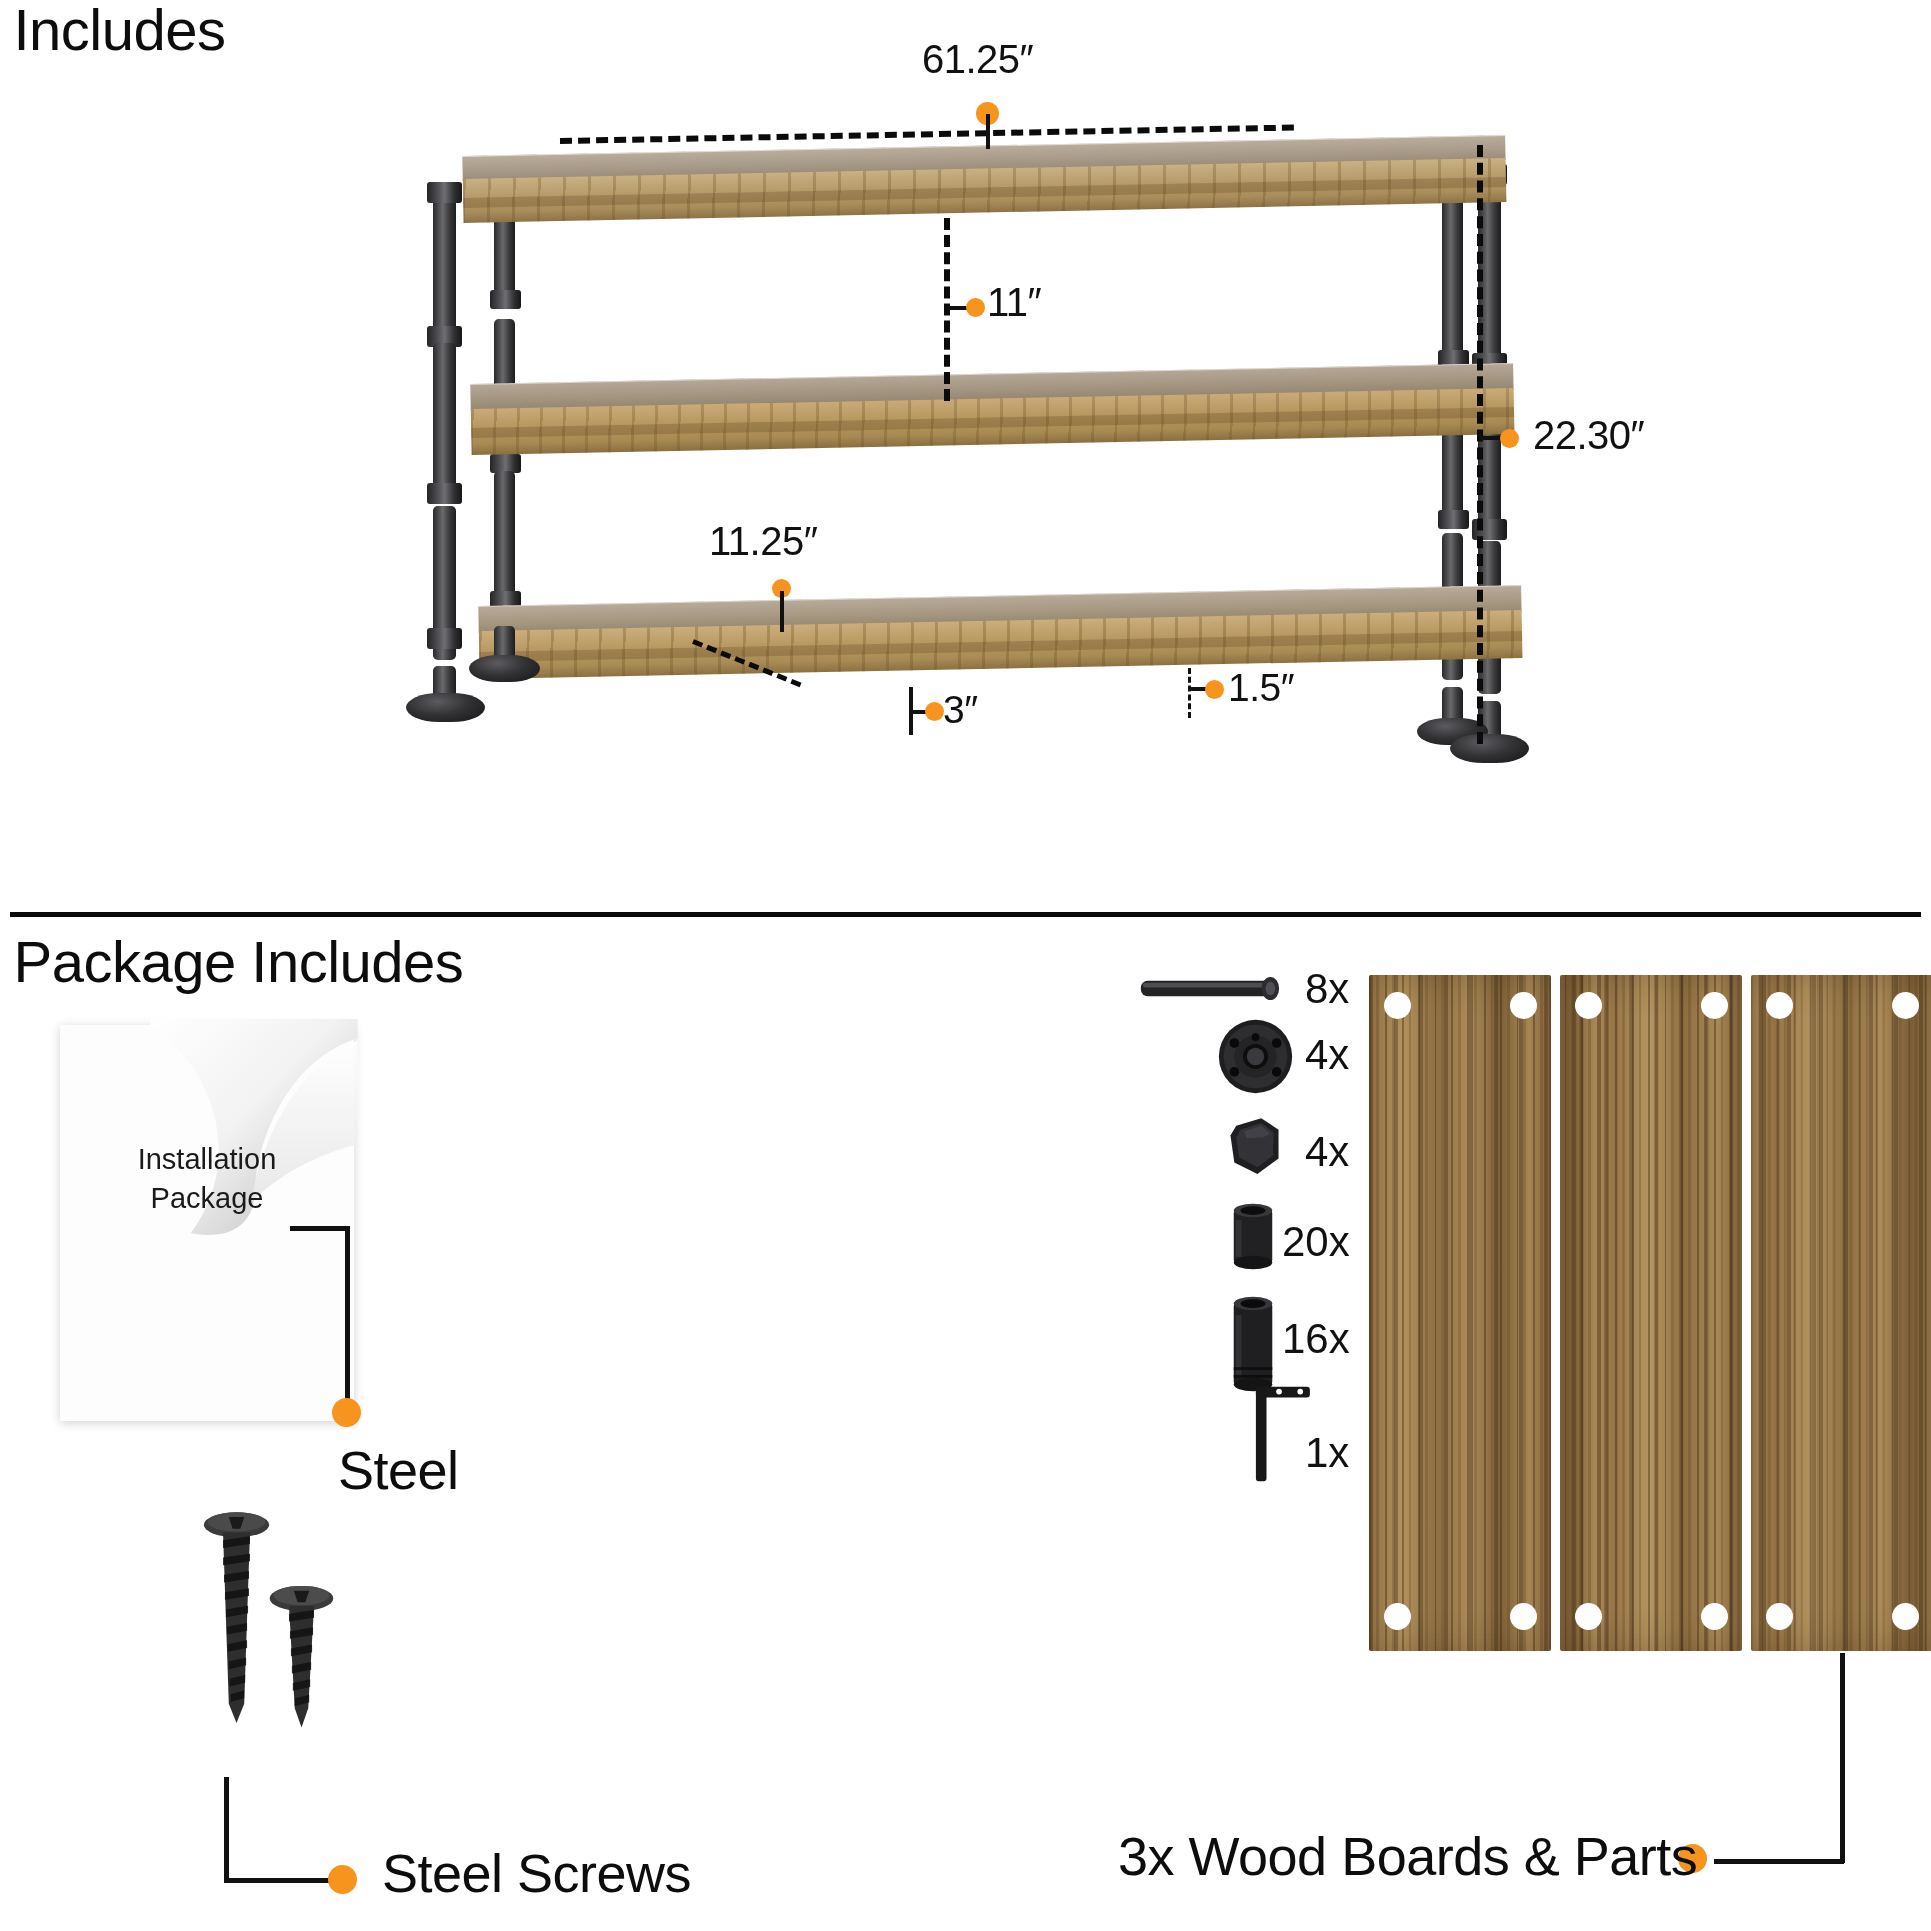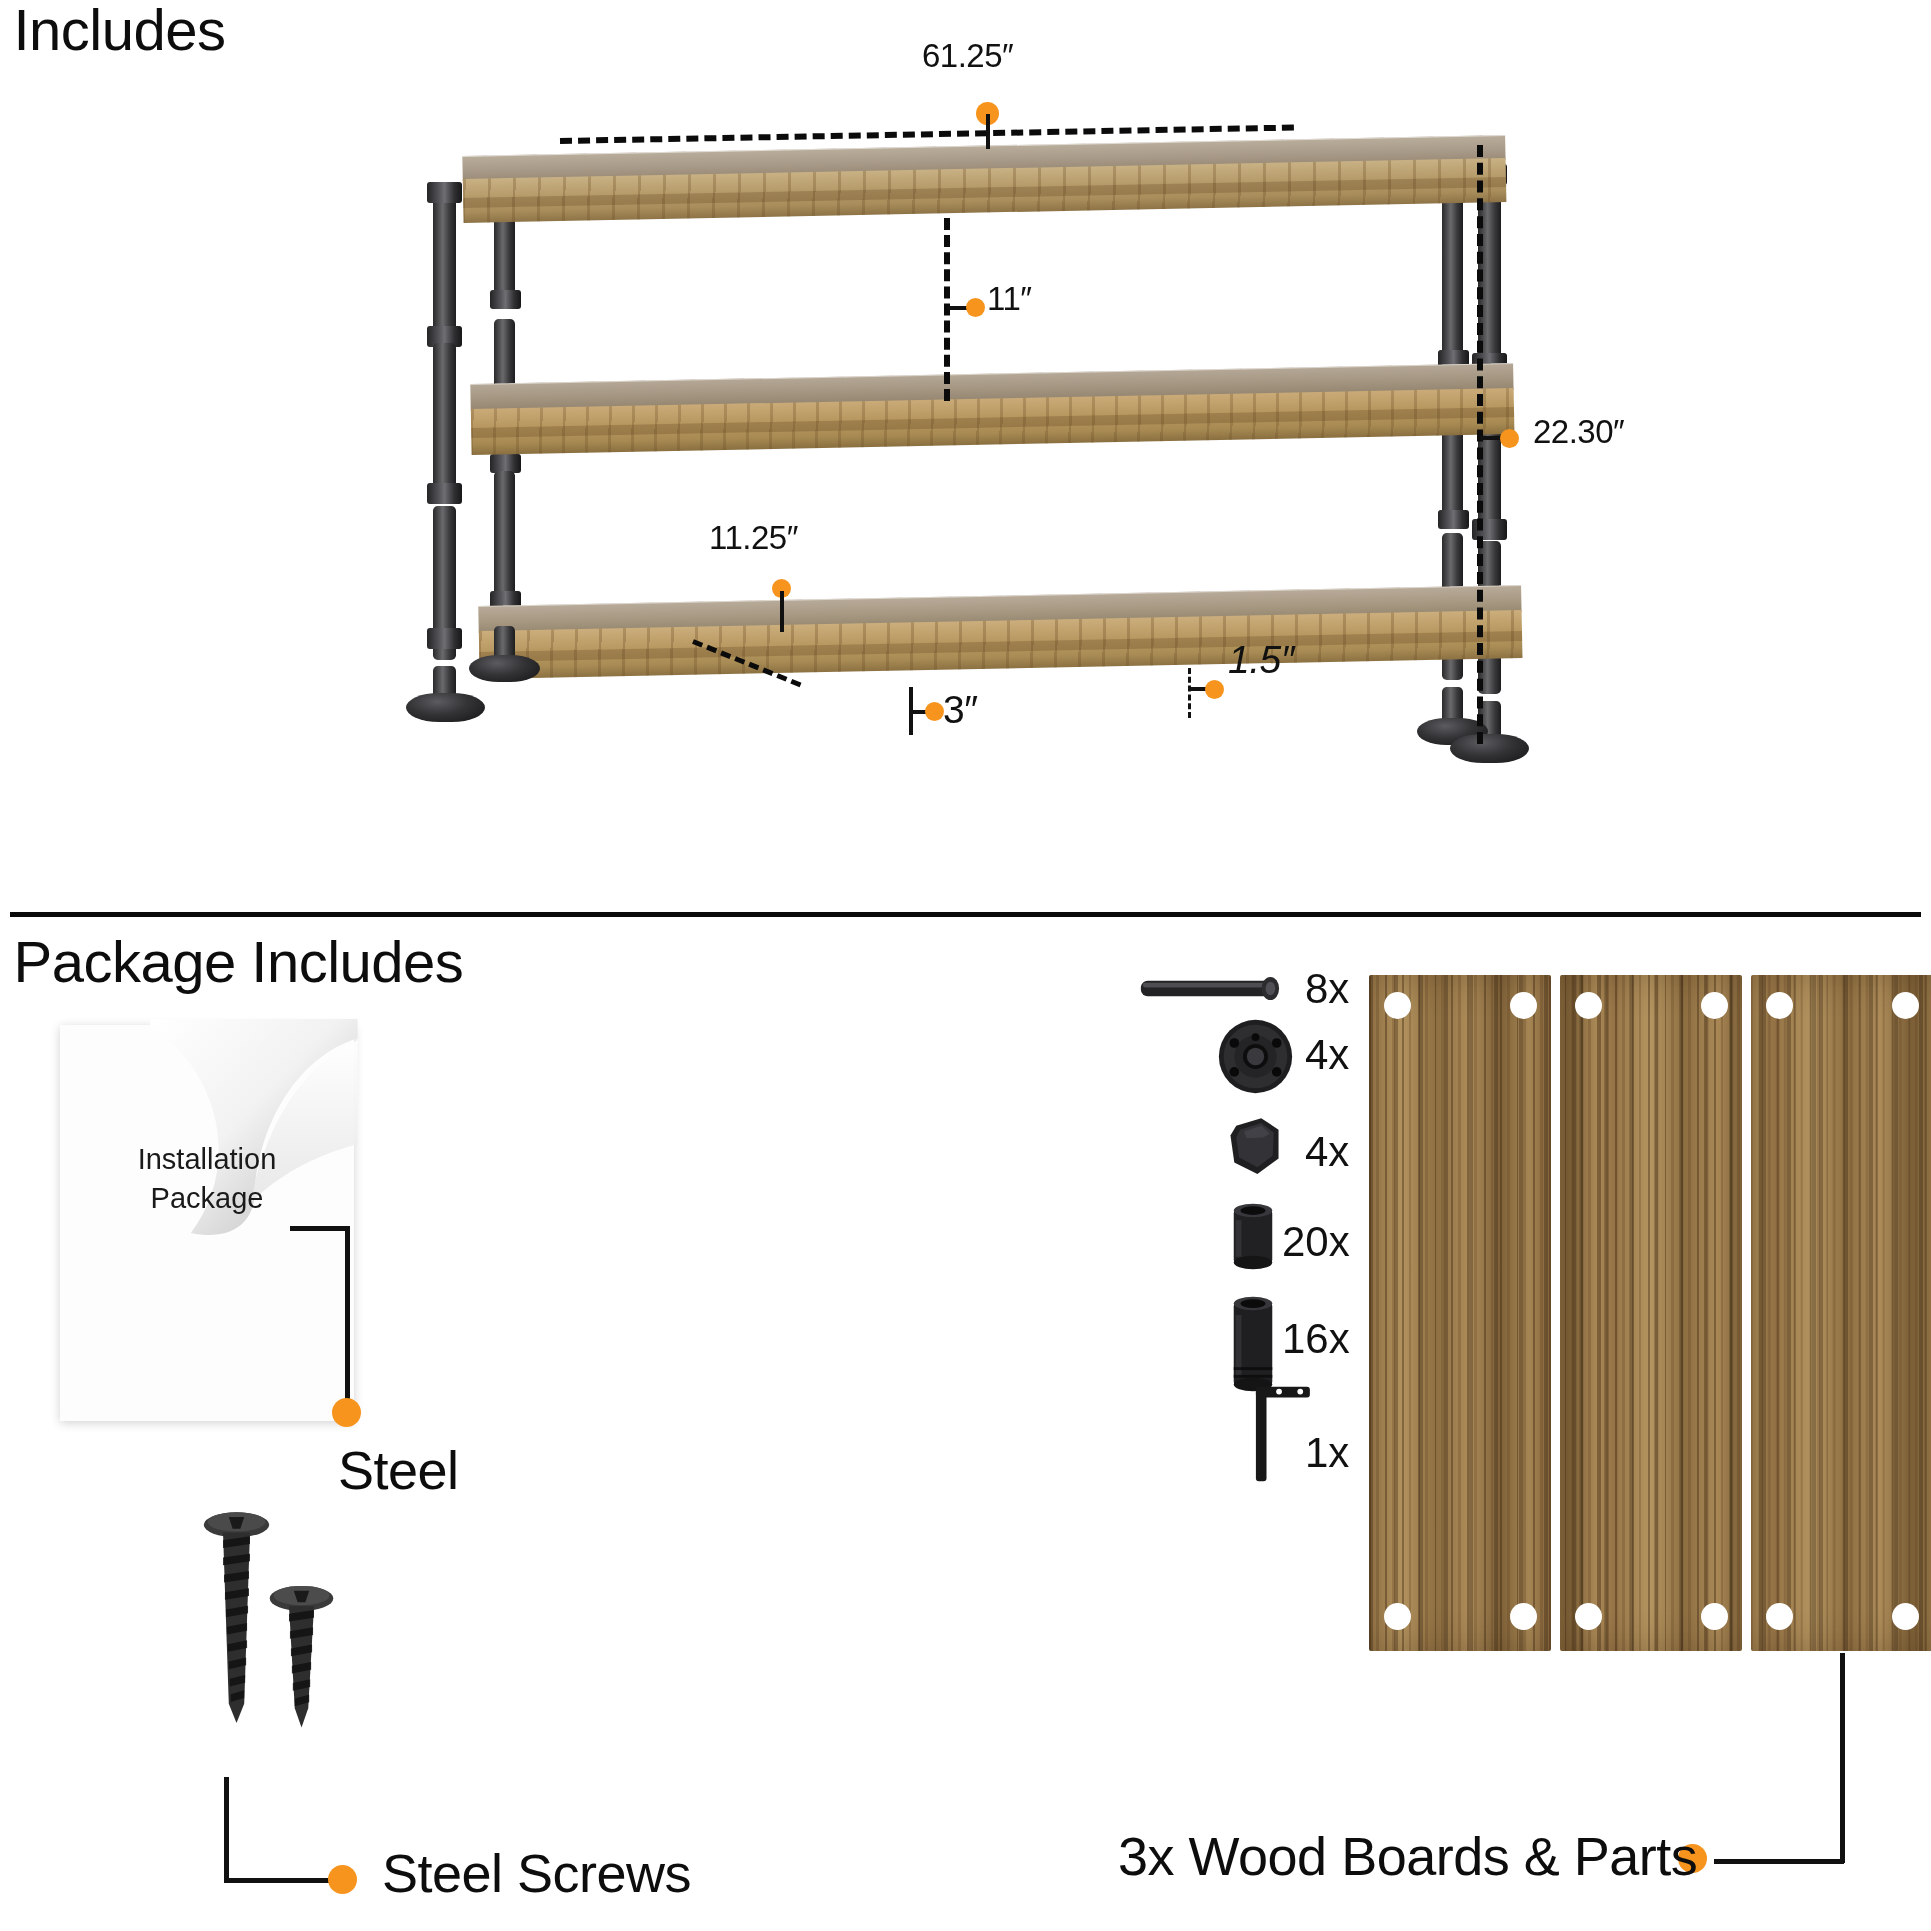--- a/index.html
+++ b/index.html
@@ -7,21 +7,21 @@
        font-family:"Liberation Sans","DejaVu Sans",sans-serif;color:#111;}
   .abs{position:absolute;}
 
   
   .h-title{font-size:58px;font-weight:400;letter-spacing:-0.5px;color:#0d0d0d;
            font-family:"Liberation Sans","DejaVu Sans",sans-serif;white-space:nowrap;}
 
   .divider{position:absolute;left:9.7px;right:9.7px;height:4.8px;background:#0a0a0a;}
 
   
-  .dim-label{font-size:33px;color:#111;white-space:nowrap;letter-spacing:-0.5px;}
+  .dim-label{font-size:40px;color:#111;white-space:nowrap;letter-spacing:-0.5px;}
   .dim-label.sm{font-size:39px;}
   .dot{position:absolute;border-radius:50%;background:#f7941e;}
   .dot.lg{width:23px;height:23px;}
   .dot.md{width:19.3px;height:19.3px;}
   .dot.xl{width:29px;height:29px;}
 
   .lead{position:absolute;background:#111;}
   .lead.v{width:3.9px;}
   .lead.h{height:3.9px;}
 
@@ -174,21 +174,21 @@
   <div class="dot md" style="left:772px;top:579px;"></div>
   <div class="lead v" style="left:780px;top:591px;height:41px;"></div>
   <div class="dash-h" style="left:693px;top:639px;width:116px;border-top-width:5.8px;transform:rotate(22deg);transform-origin:left center;"></div>
 
   <div class="tick" style="left:909px;top:687px;width:3.9px;height:48px;"></div>
   <div class="abs dim-label sm" style="left:943px;top:688px;">3″</div>
   <div class="lead h" style="left:911px;top:710px;width:19.3px;"></div>
   <div class="dot md" style="left:925px;top:702px;"></div>
 
   <div class="dash-thin-v" style="left:1188px;top:668px;height:50px;"></div>
-  <div class="abs dim-label sm" style="left:1228px;top:638px;font-style:italic;">1.5″</div>
+  <div class="abs dim-label sm" style="left:1228px;top:666px;">1.5″</div>
   <div class="lead h" style="left:1190px;top:687px;width:21px;"></div>
   <div class="dot md" style="left:1205px;top:680px;"></div>
 </div>
 
 <div class="divider" style="top:912px;"></div>
 
 <div class="abs h-title" style="left:13.5px;top:932px;line-height:1.05;">Package Includes</div>
 
 <div>
   <div class="manual" style="left:60px;top:1025px;width:294px;height:396px;"></div>

